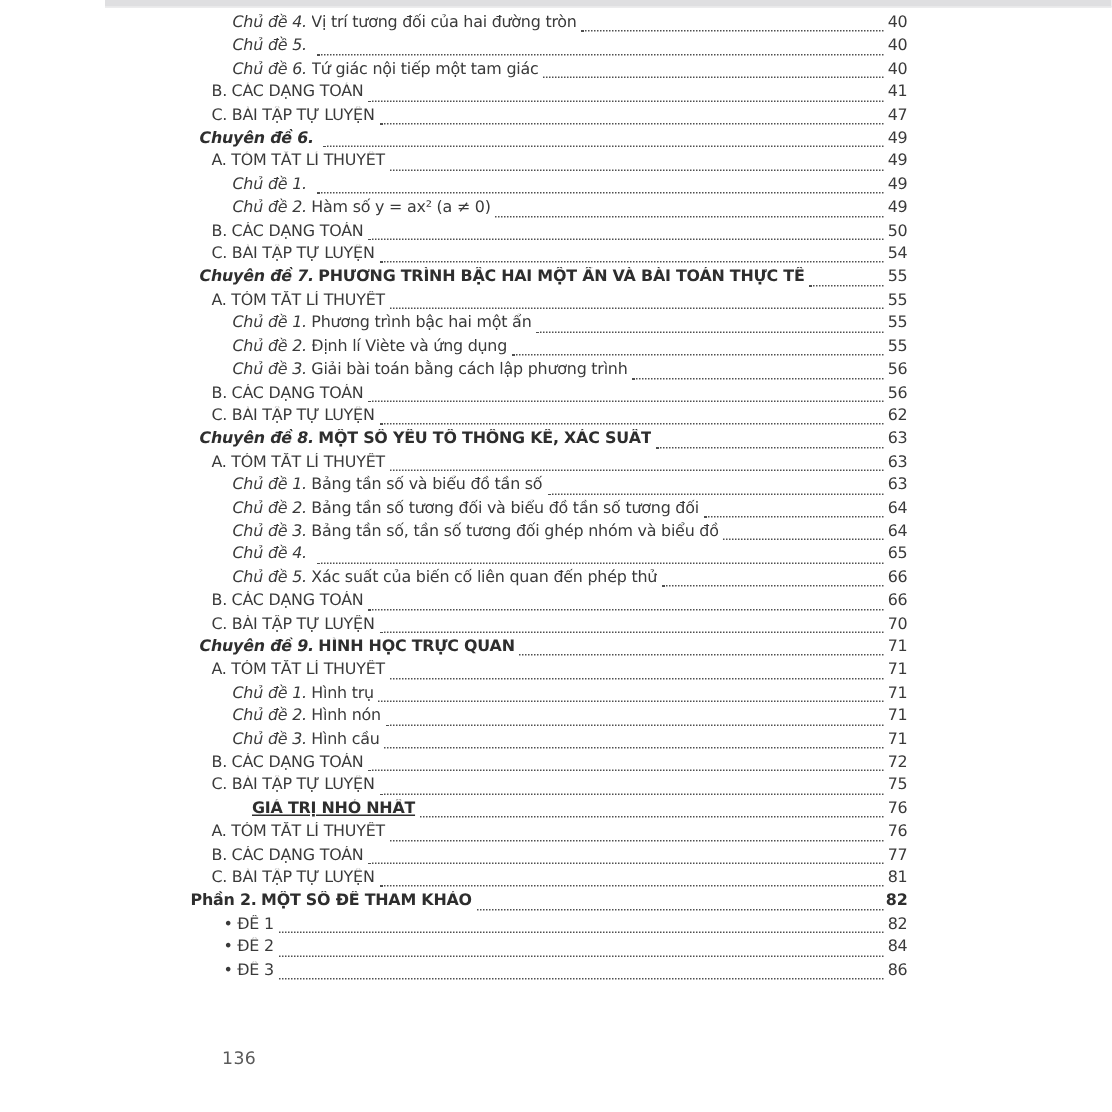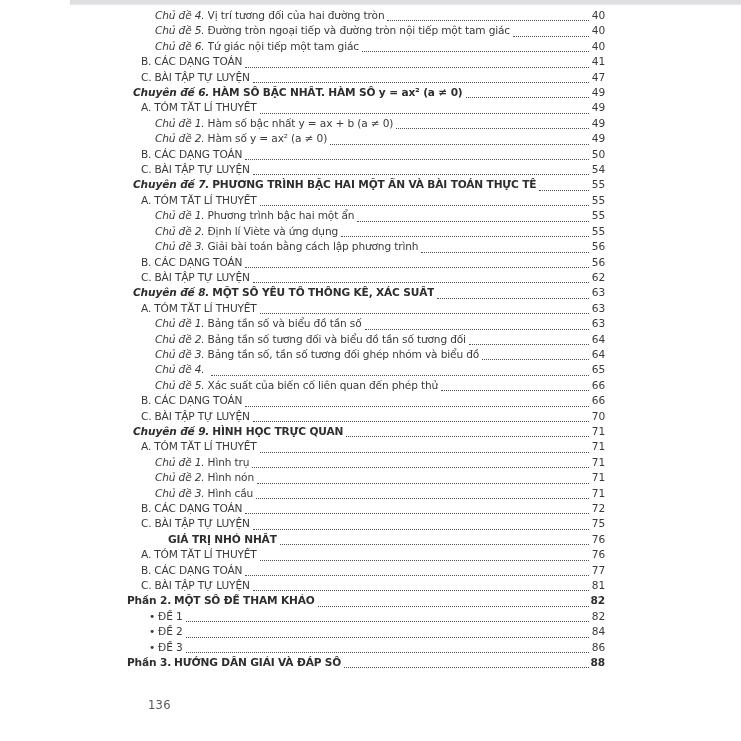--- a/index.html
+++ b/index.html
@@ -33,41 +33,40 @@
   
   .lv-phan{padding-left:0;}
   .lv-phan .lbl,.lv-phan .ttl,.lv-phan .pg{font-weight:bold;color:#2e2e2e;}
   .lv-chuyen-de{padding-left:6px;}
   .lv-chuyen-de .lbl{font-weight:bold;font-style:italic;color:#2e2e2e;}
   .lv-chuyen-de .ttl{font-weight:bold;color:#2e2e2e;}
   .lv-section{padding-left:14px;}
   .lv-de{padding-left:22px;}
   .lv-chu-de{padding-left:28px;}
   .lv-chu-de .lbl{font-style:italic;}
-  .cont .ttl{margin-left:35px;}
+  .cont .ttl{margin-left:35px;text-decoration:underline;}
   .footer-page{
     position:absolute;left:148px;top:698px;font-size:11.5px;color:#5a5a5a;
     letter-spacing:0.3px;
   }
 </style>
 </head>
 <body>
 
 <div class="edge-strip"></div>
 
 <div class="toc">
     <div class="row lv-chu-de">
     <span class="lbl">Chủ đề 4.</span>
     <span class="ttl">Vị trí tương đối của hai đường tròn</span>
     <span class="leader"></span>
     <span class="pg">40</span>
   </div>
     <div class="row lv-chu-de">
     <span class="lbl">Chủ đề 5.</span>
-    <span class="ttl">Đường tròn ngoại tiếp và đường tròn nội tiếp một tam giác</span>
     <span class="leader"></span>
     <span class="pg">40</span>
   </div>
     <div class="row lv-chu-de">
     <span class="lbl">Chủ đề 6.</span>
     <span class="ttl">Tứ giác nội tiếp một tam giác</span>
     <span class="leader"></span>
     <span class="pg">40</span>
   </div>
     <div class="row lv-section">
@@ -77,33 +76,31 @@
     <span class="pg">41</span>
   </div>
     <div class="row lv-section">
     <span class="lbl">C.</span>
     <span class="ttl">BÀI TẬP TỰ LUYỆN</span>
     <span class="leader"></span>
     <span class="pg">47</span>
   </div>
     <div class="row lv-chuyen-de">
     <span class="lbl">Chuyên đề 6.</span>
-    <span class="ttl">HÀM SỐ BẬC NHẤT. HÀM SỐ y = ax² (a ≠ 0)</span>
     <span class="leader"></span>
     <span class="pg">49</span>
   </div>
     <div class="row lv-section">
     <span class="lbl">A.</span>
     <span class="ttl">TÓM TẮT LÍ THUYẾT</span>
     <span class="leader"></span>
     <span class="pg">49</span>
   </div>
     <div class="row lv-chu-de">
     <span class="lbl">Chủ đề 1.</span>
-    <span class="ttl">Hàm số bậc nhất y = ax + b (a ≠ 0)</span>
     <span class="leader"></span>
     <span class="pg">49</span>
   </div>
     <div class="row lv-chu-de">
     <span class="lbl">Chủ đề 2.</span>
     <span class="ttl">Hàm số y = ax² (a ≠ 0)</span>
     <span class="leader"></span>
     <span class="pg">49</span>
   </div>
     <div class="row lv-section">
@@ -296,21 +293,15 @@
     <span class="ttl">ĐỀ 2</span>
     <span class="leader"></span>
     <span class="pg">84</span>
   </div>
     <div class="row lv-de">
     <span class="lbl">•</span>
     <span class="ttl">ĐỀ 3</span>
     <span class="leader"></span>
     <span class="pg">86</span>
   </div>
-    <div class="row lv-phan">
-    <span class="lbl">Phần 3.</span>
-    <span class="ttl">HƯỚNG DẪN GIẢI VÀ ĐÁP SỐ</span>
-    <span class="leader"></span>
-    <span class="pg">88</span>
-  </div>
   </div>
 
 <div class="footer-page">136</div>
 
 </body></html>

